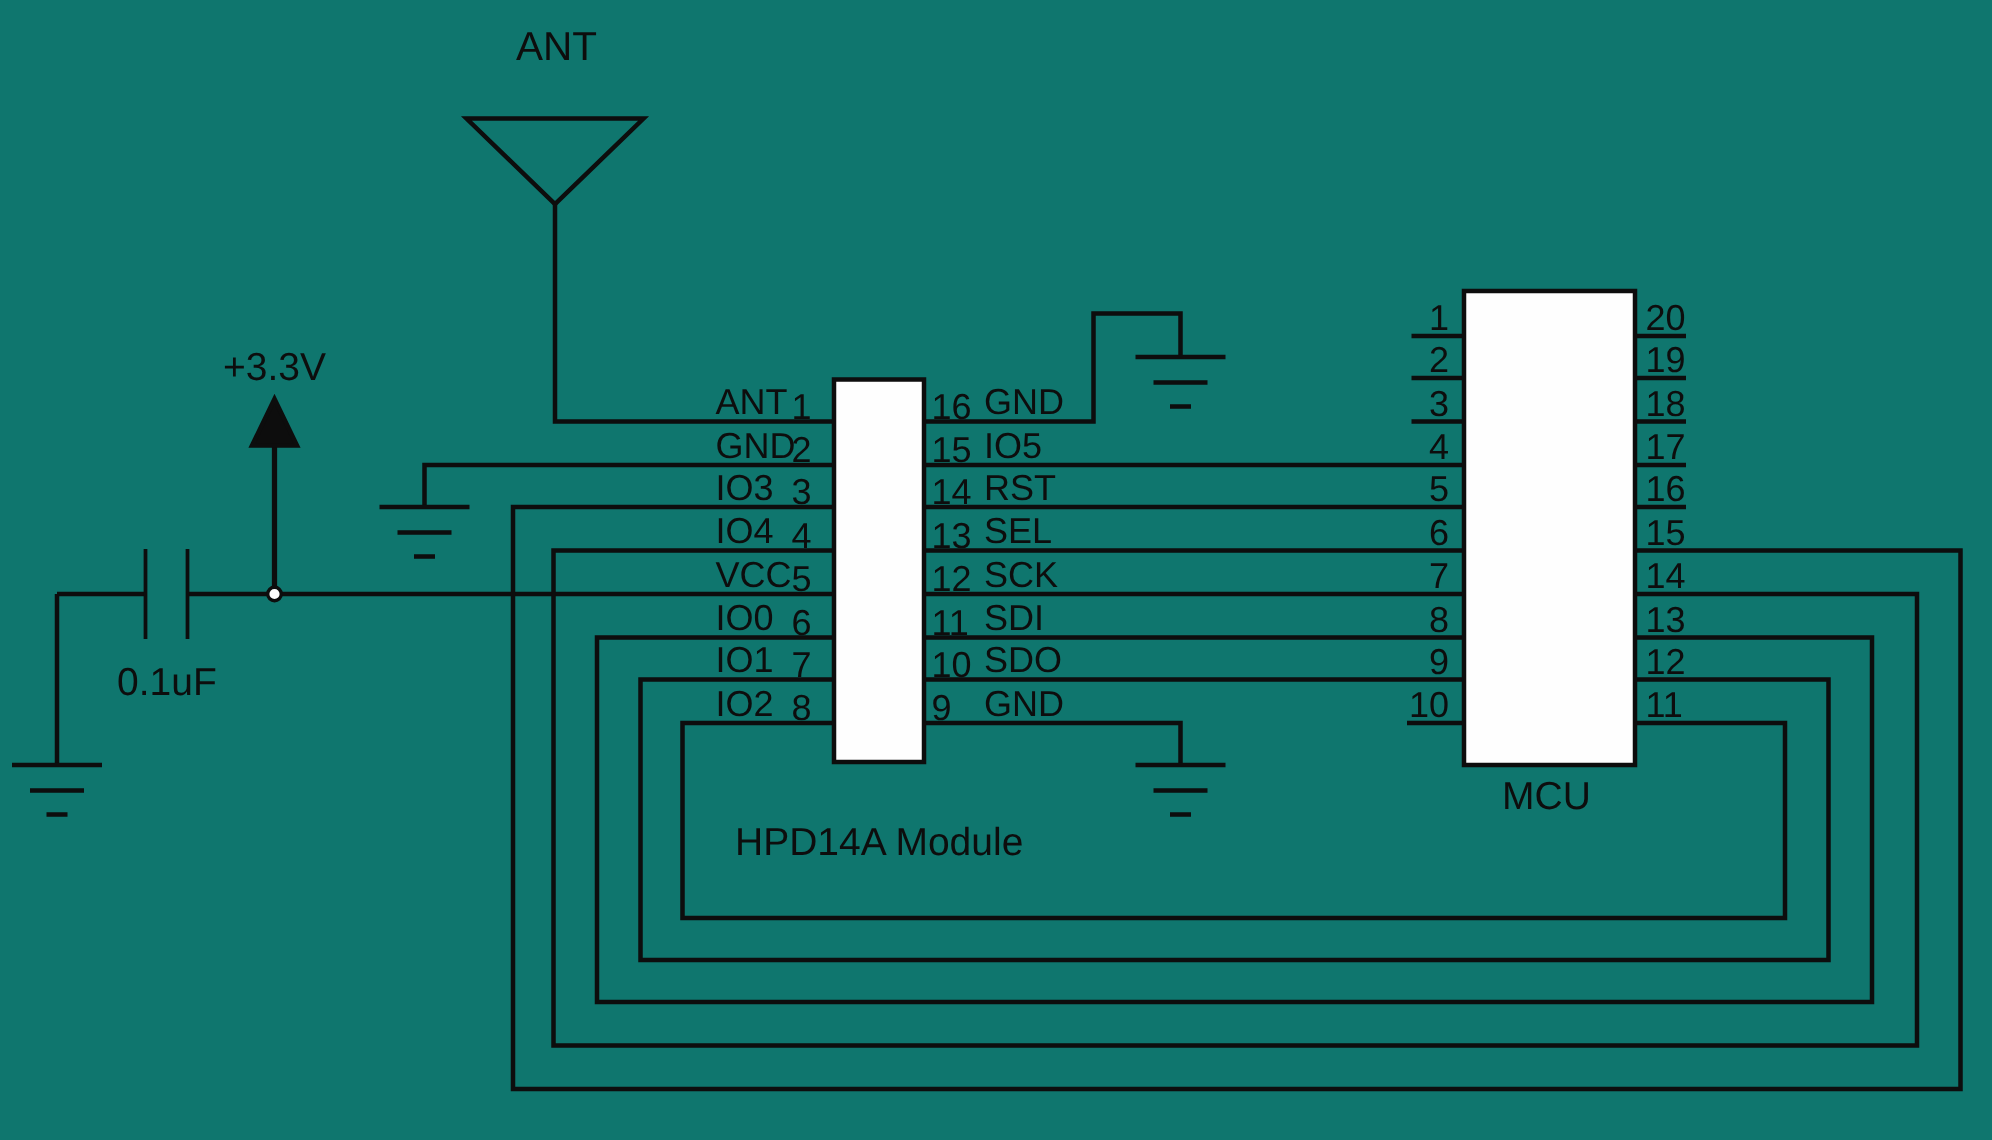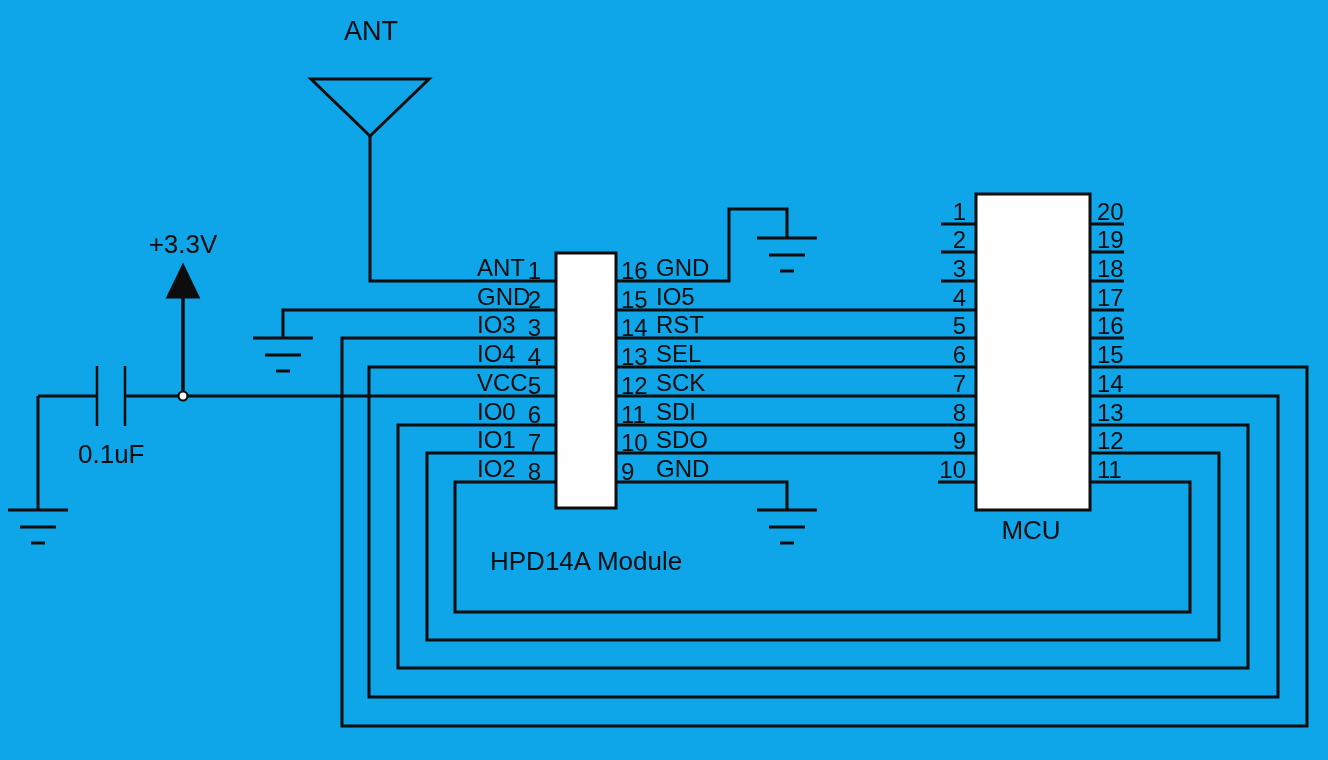--- a/index.html
+++ b/index.html
@@ -1,19 +1,19 @@
 <!DOCTYPE html>
 <html><head>
 <meta charset="utf-8">
 <style>
   html,body{margin:0;padding:0;background:#ffffff;}
   .canvas{
     position:relative;
     width:1328px;height:760px;
-    background:#0ea5e9;
+    background:#0f766e;
     font-family:"Liberation Sans", sans-serif;
     overflow:hidden;
   }
   svg{position:absolute;left:0;top:0;}
   text{fill:#0d0d0d;}
   .pin-text{font-size:24px;}
   .big-label{font-size:26px;}
   .ant-label{font-size:27px;}
 </style>
 </head>

